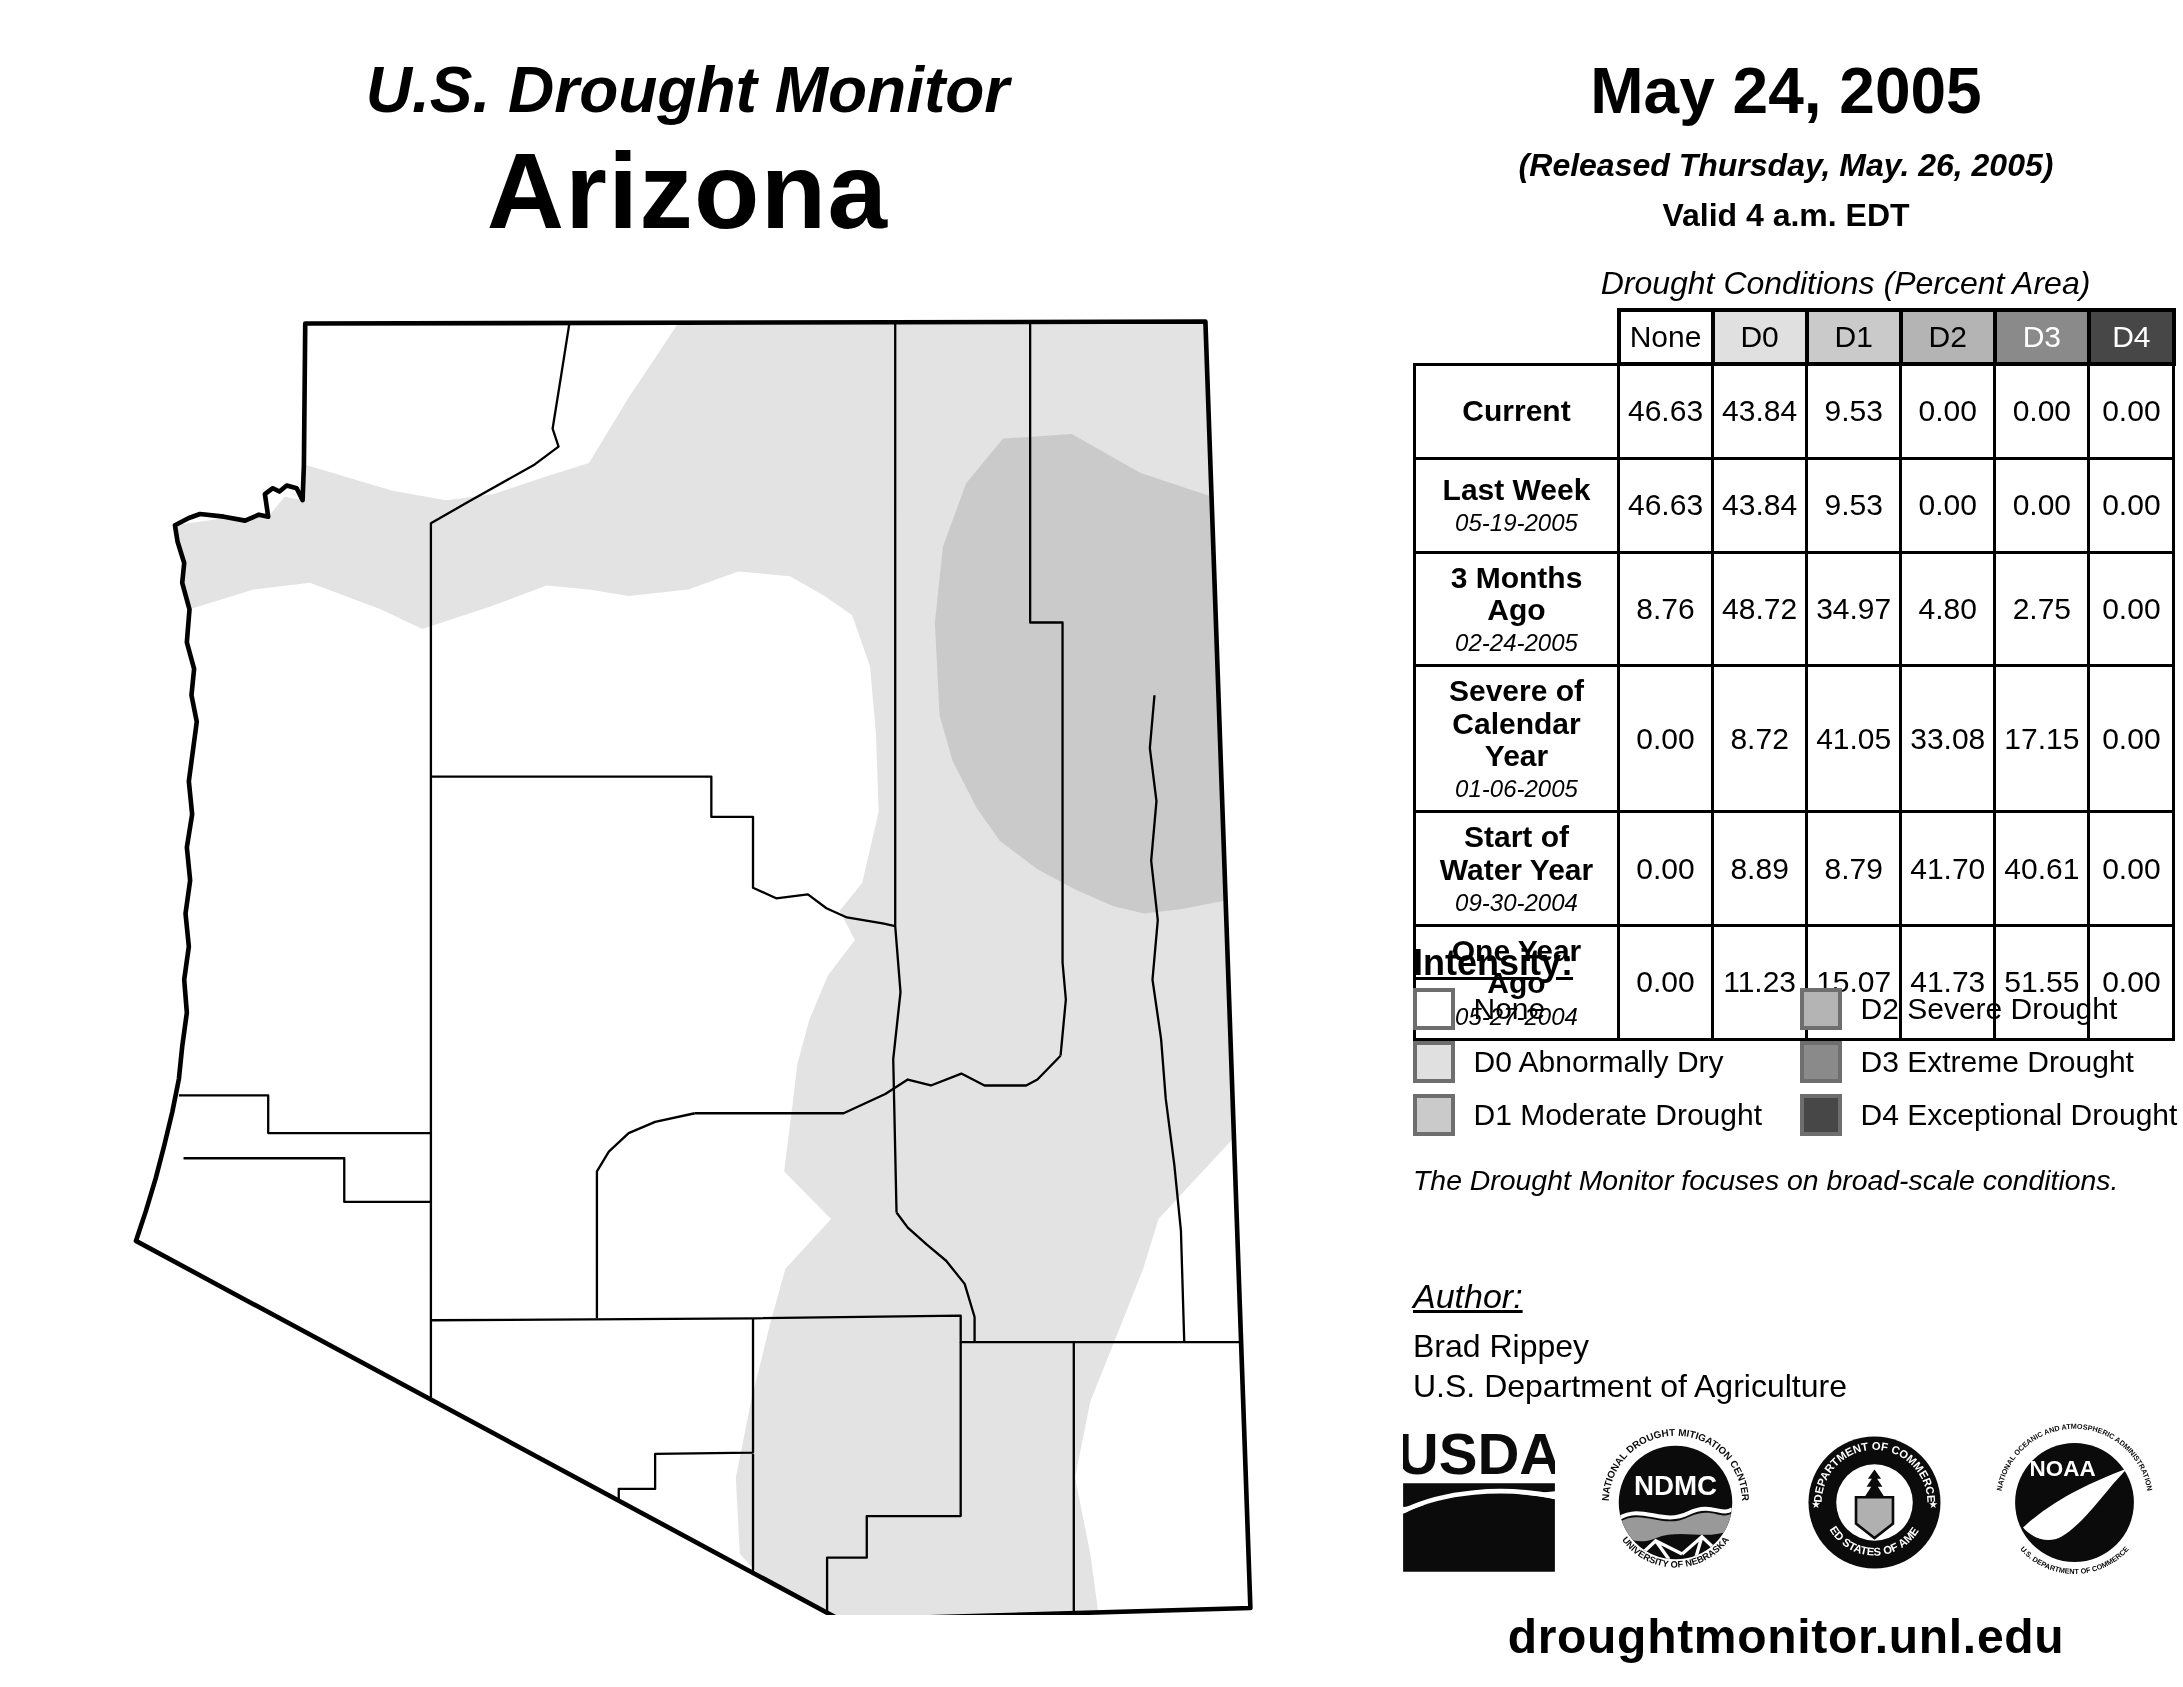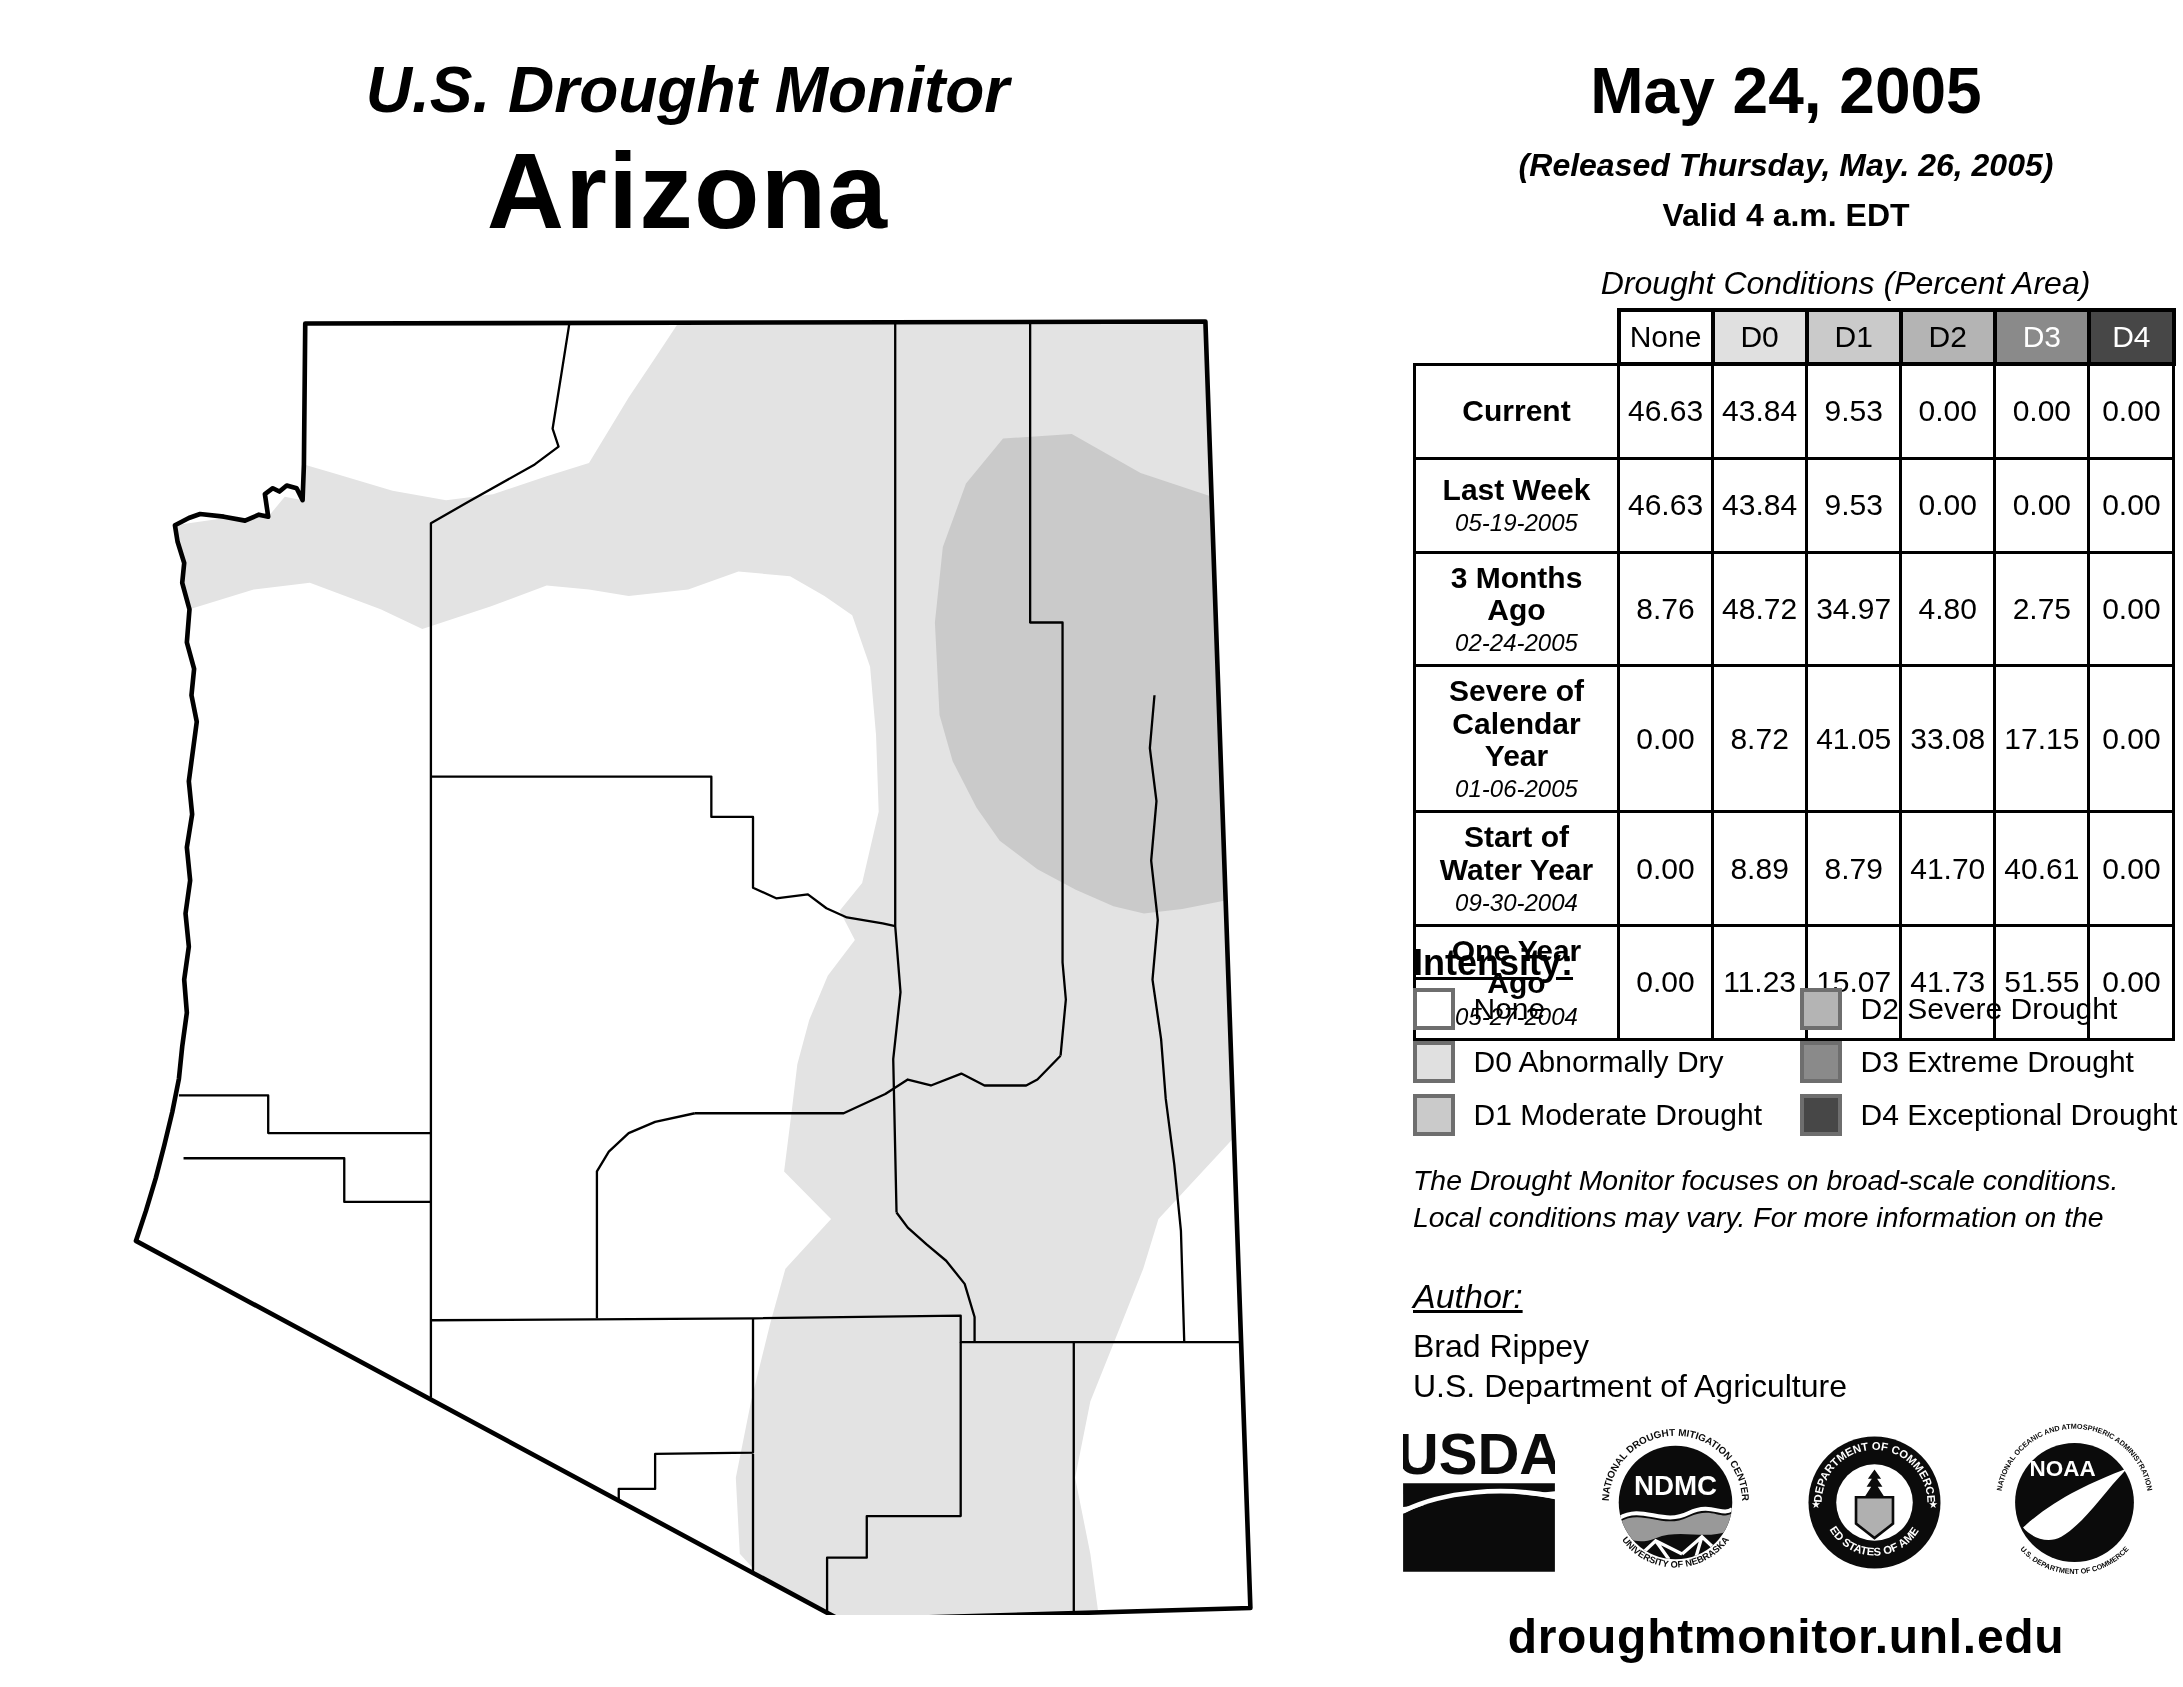--- a/index.html
+++ b/index.html
@@ -251,21 +251,20 @@
   <div class="leg-sw" style="background-color: rgb(138, 138, 138);"></div>
   <div class="leg-lb">D3 Extreme Drought</div>
 </div>
 <div class="abs leg-item" style="left:1800px;top:1093px;">
   <div class="leg-sw" style="background-color: rgb(71, 71, 71);"></div>
   <div class="leg-lb">D4 Exceptional Drought</div>
 </div>
 
 <div class="abs note">
   <div>The Drought Monitor focuses on broad-scale conditions.</div>
-  <div>Local conditions may vary. For more information on the</div>
 </div>
 <div class="abs author-title">Author:</div>
 <div class="abs author-name">Brad Rippey</div>
 <div class="abs author-org">U.S. Department of Agriculture</div>
 
 <div class="abs logos">
 
   <svg width="152" height="165" viewBox="0 0 230 250">
     <text x="115" y="82" text-anchor="middle" font-family="Liberation Serif,serif" font-size="88" font-weight="bold" fill="#0b0b0b">USDA</text>
     <path d="M0,96 h230 v12 L0,132 Z" fill="#0b0b0b"></path>

